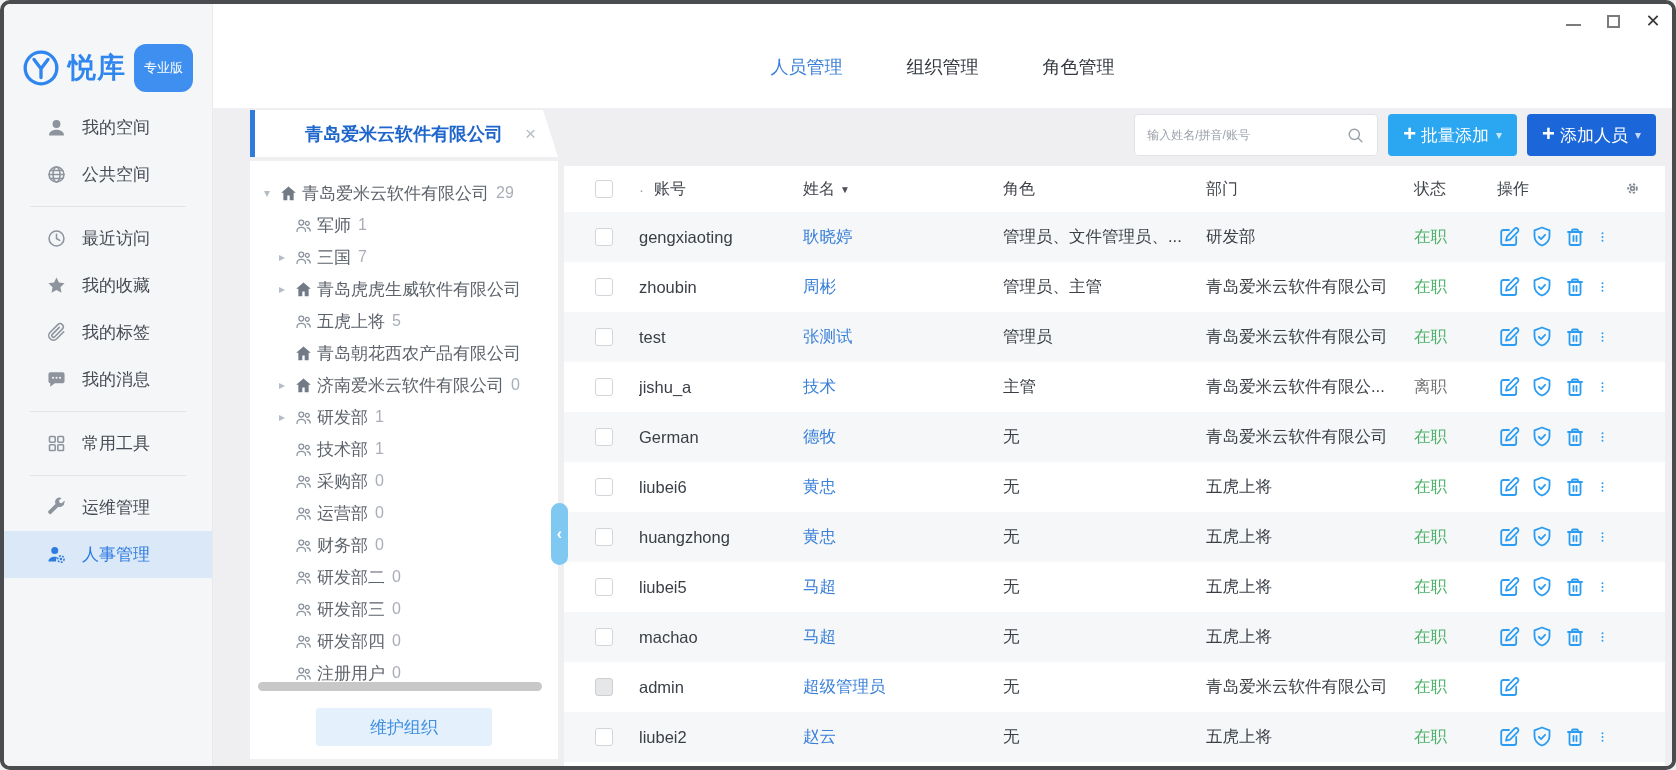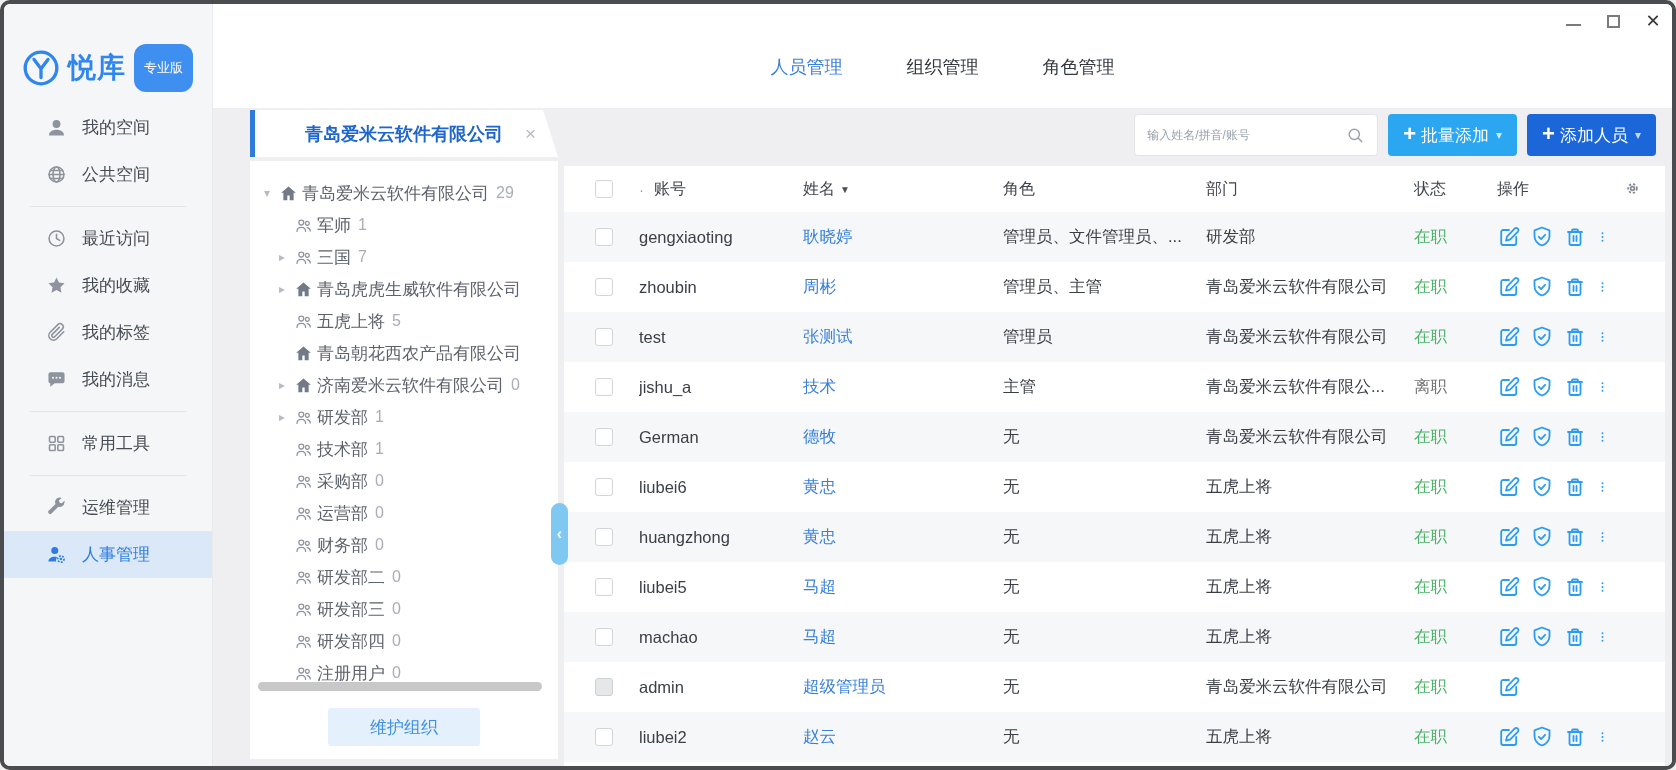--- a/index.html
+++ b/index.html
@@ -51,21 +51,21 @@
 
   
   .tree-panel { position:absolute; left:37px; top:53px; width:308px; bottom:7px; background:#fff; overflow:hidden; }
   .tree { padding:16px 0 0 8px; }
   .tree-row { height:32px; display:flex; align-items:center; font-size:17px; color:#5d636b; white-space:nowrap; overflow:hidden; padding-left:6px; }
   .tree-row.lvl1 { padding-left:21px; }
   .t-arrow { width:15px; font-size:12px; color:#b6bcc3; flex:0 0 auto; }
   .t-ico { width:19px; height:19px; margin-right:4px; flex:0 0 auto; }
   .t-count { color:#a9aeb6; margin-left:7px; font-size:16px; }
   .hscroll { position:absolute; bottom:68px; left:8px; right:16px; height:9px; background:#c8c8c9; border-radius:5px; }
-  .maintain { position:absolute; bottom:13px; left:50%; transform:translateX(-50%); width:152px; height:38px; background:#e4f1fd; color:#3e8ee0; font-size:17px; display:flex; align-items:center; justify-content:center; border-radius:3px; cursor:default; }
+  .maintain { position:absolute; bottom:13px; left:50%; transform:translateX(-50%); width:176px; height:38px; background:#e4f1fd; color:#3e8ee0; font-size:17px; display:flex; align-items:center; justify-content:center; border-radius:3px; cursor:default; }
 
   .collapse-handle { position:absolute; left:338px; top:395px; width:17px; height:62px; background:#7ec8f2; border-radius:9px; color:#fff; display:flex; align-items:center; justify-content:center; font-size:16px; font-weight:bold; z-index:5; cursor:default; }
 
   
   .table-panel { position:absolute; left:351px; top:58px; right:7px; bottom:0; background:#fff; overflow:hidden; }
   .tgrid { display:grid; grid-template-columns:75px 164px 200px 203px 208px 83px 1fr; align-items:center; }
   .thead { height:46px; font-size:16px; color:#40454c; position:relative; }
   .thead .hcell { display:flex; align-items:center; }
   .dot { color:#9aa1a9; margin-right:10px; font-size:15px; }
   .sort-caret { font-size:10px; color:#4a4f56; margin-left:5px; }

